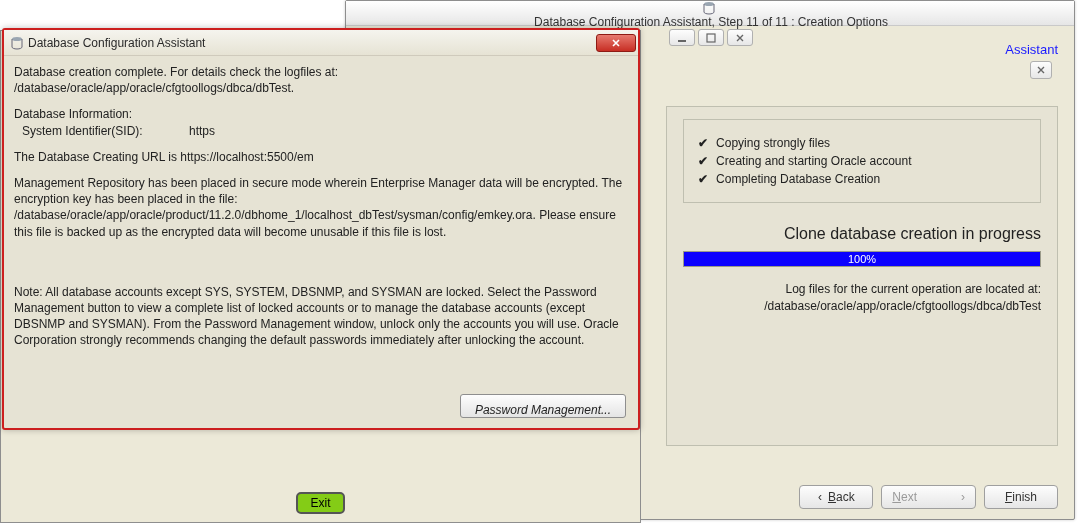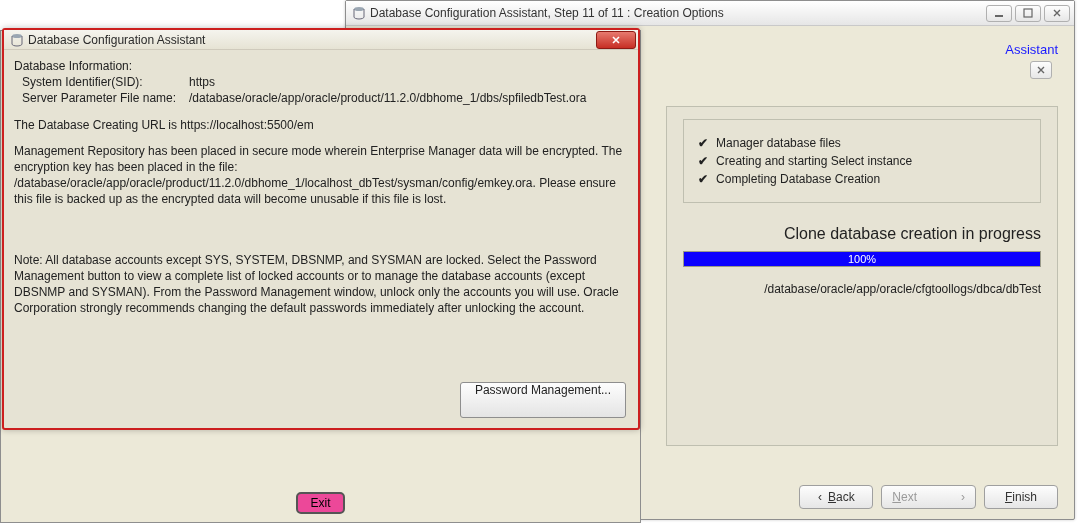--- a/index.html
+++ b/index.html
@@ -27,20 +27,21 @@
     border-radius: 2px;
     box-shadow: 0 0 3px rgba(0,0,0,.2);
   }
   .wizard-titlebar {
     display: flex;
     align-items: center;
     height: 25px;
     background: linear-gradient(#ffffff, #e6e6e6);
     border-bottom: 1px solid #c9c9c9;
     padding: 0 4px 0 6px;
+    flex-direction: column;
   }
   .wizard-titlebar .app-icon {
     width: 14px; height: 14px;
     display: inline-flex; align-items:center; justify-content:center;
     margin-right: 4px;
     color:#556;
   }
   .wizard-titlebar .title-text {
     flex: 1;
     color: #333;
@@ -133,35 +134,35 @@
     background:#ece9d8;
     border:1px solid #8e8e8e;
   }
   .shell-footer {
     position:absolute; left:0; right:0; bottom:8px;
     display:flex; justify-content:center;
   }
   .shell-btn {
     border:2px solid #555; border-radius:5px;
     padding:2px 12px; font-size:12px;
-    background:#ec4899;
+    background:#84cc16;
   }
 
   
   .dialog {
     position:absolute;
     left:2px; top:28px;
     width:638px; height:402px;
     background:#e6e3d4;
     border:2px solid #cc1f1f;
     border-radius:3px;
     box-shadow: 0 0 6px rgba(0,0,0,.25);
   }
   .dialog-titlebar {
-    height:20px;
+    height:26px;
     display:flex; align-items:center;
     background: linear-gradient(#f5f4ee,#e6e3d4);
     border-bottom:1px solid #cfcabc;
     padding: 0 2px 0 6px;
   }
   .dialog-titlebar .app-icon {
     width:14px; height:14px; margin-right:4px;
     display:inline-flex; align-items:center; justify-content:center;
   }
   .dialog-titlebar .title-text { flex:1; color:#2a2a2a; font-size:12px; }
@@ -181,25 +182,25 @@
   }
   .section { margin-bottom:10px; }
   .info-row { display:flex; }
   .info-label { width:175px; padding-left:8px; }
   .info-value { flex:1; }
 
   .dialog-footer {
     position:absolute; right:12px; bottom:10px;
   }
   .pm-btn {
-    height:36px; padding: 0 14px;
+    height:24px; padding: 0 14px;
     border:1px solid #8e8e8e; border-radius:3px;
     background: linear-gradient(#fdfdfd,#e4e4e4);
     font-size:12px; color:#222;
-    display:flex; align-items:flex-start;
+    display:flex; align-items:flex-end;font-style:italic;
   }
 
   
   .panel-close {
     position:absolute; top: 35px; right: 22px;
     width:22px; height:18px;
     border:1px solid #b0b0b0; border-radius:3px;
     background: linear-gradient(#fdfdfd,#e7e7e7);
     display:flex; align-items:center; justify-content:center;
     font-size:10px; color:#555;
@@ -244,40 +245,41 @@
     <div class="panel-close">
       <svg width="10" height="10" viewBox="0 0 10 10">
           <path d="M2 2l6 6M8 2l-6 6" stroke="#666" stroke-width="1.4"></path>
         </svg>
     </div>
 
     <div class="progress-panel">
       <div class="steps-box">
         <div class="step-line">
           <span class="check">✔</span>
-          <span>Manager database files</span>
+          <span>Copying strongly files</span>
         </div>
         <div class="step-line">
           <span class="check">✔</span>
-          <span>Creating and starting Select instance</span>
+          <span>Creating and starting Oracle account</span>
         </div>
         <div class="step-line">
           <span class="check">✔</span>
           <span>Completing Database Creation</span>
         </div>
       </div>
 
       <div class="clone-label">Clone database creation in progress</div>
 
       <div class="progress-bar">
         <div class="progress-fill" style="width:100%"></div>
         <div class="progress-text">100%</div>
       </div>
 
       <div class="logloc">
+        <div>Log files for the current operation are located at:</div>
         <div>/database/oracle/app/oracle/cfgtoollogs/dbca/dbTest</div>
       </div>
     </div>
 
     <div class="wizard-footer">
       <div class="wbtn">
         <span style="margin-right:6px;">‹</span>
         <span><span class="mn">B</span><span>ack</span></span>
       </div>
       <div class="wbtn disabled">
@@ -309,31 +311,31 @@
     </span>
     <span class="title-text">Database Configuration Assistant</span>
     <div class="dlg-close">
       <svg width="12" height="10" viewBox="0 0 12 10">
           <path d="M3 2l6 6M9 2l-6 6" stroke="#fff" stroke-width="1.6"></path>
         </svg>
     </div>
   </div>
 
   <div class="dialog-body">
+    <div class="section">
+      <div>Database creation complete. For details check the logfiles at:</div>
+      <div> /database/oracle/app/oracle/cfgtoollogs/dbca/dbTest.</div>
+    </div>
 
     <div class="section">
       <div>Database Information:</div>
       <div class="info-row">
         <div class="info-label">System Identifier(SID):</div>
         <div class="info-value">https</div>
       </div>
-      <div class="info-row">
-        <div class="info-label">Server Parameter File name:</div>
-        <div class="info-value">/database/oracle/app/oracle/product/11.2.0/dbhome_1/dbs/spfiledbTest.ora</div>
-      </div>
     </div>
 
     <div class="section">The Database Creating URL is https://localhost:5500/em</div>
 
     <div class="section">Management Repository has been placed in secure mode wherein Enterprise Manager data will be encrypted. The encryption key has been placed in the file: /database/oracle/app/oracle/product/11.2.0/dbhome_1/localhost_dbTest/sysman/config/emkey.ora.   Please ensure this file is backed up as the encrypted data will become unusable if this file is lost.</div>
 
     <div class="section" style="margin-top:44px">Note: All database accounts except SYS, SYSTEM, DBSNMP, and SYSMAN are locked. Select the Password Management button to view a complete list of locked accounts or to manage the database accounts (except DBSNMP and SYSMAN). From the Password Management window, unlock only the accounts you will use. Oracle Corporation strongly recommends changing the default passwords immediately after unlocking the account.</div>
   </div>
 
   <div class="dialog-footer">

